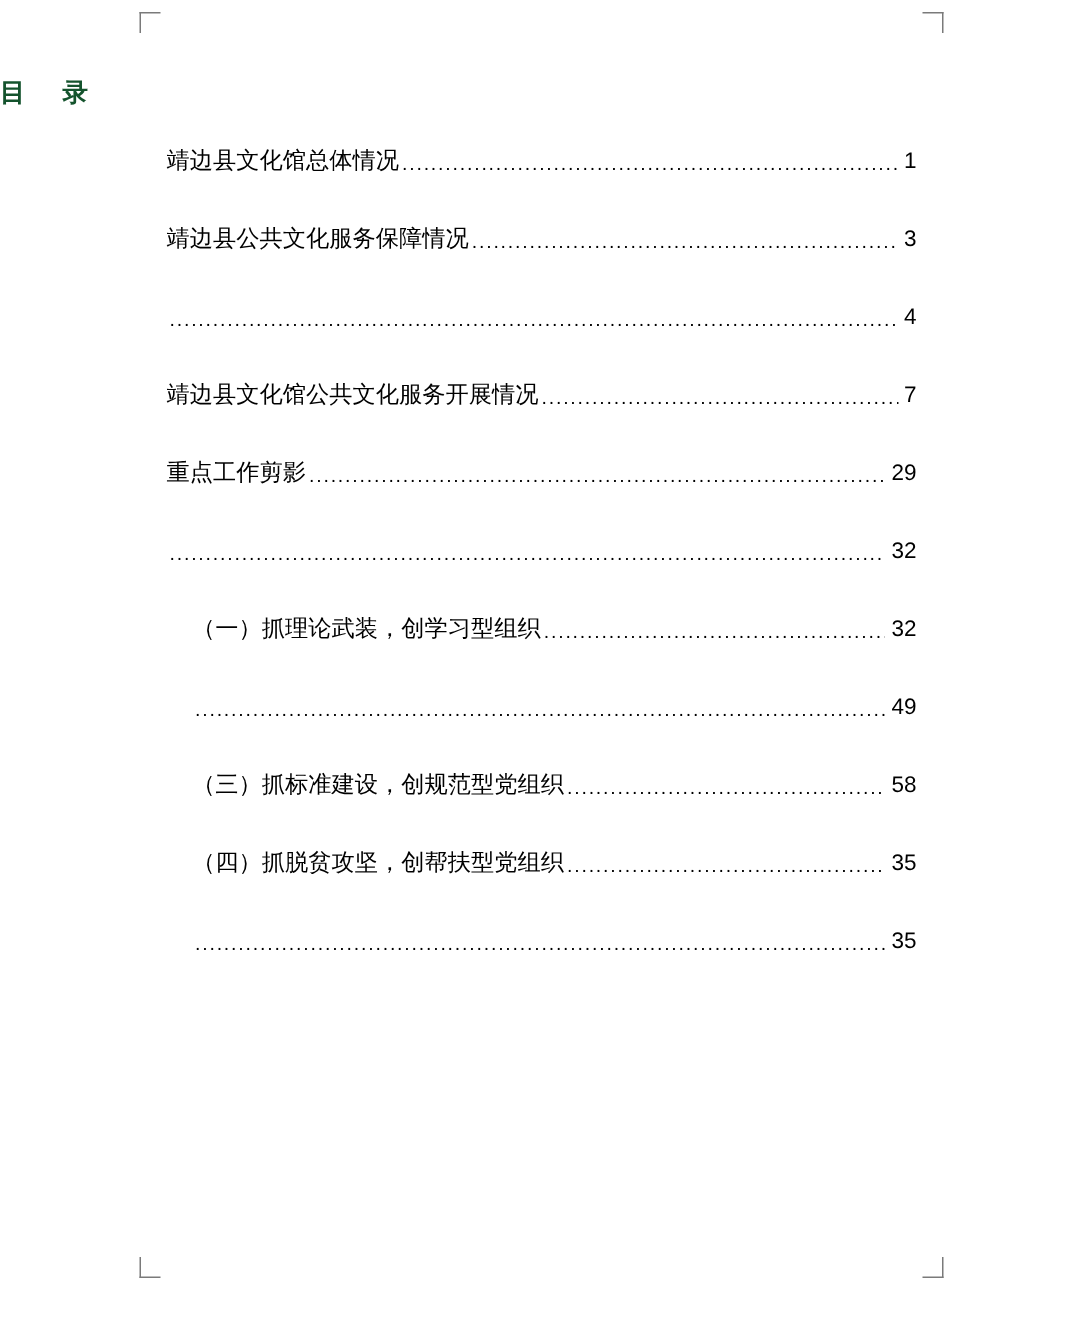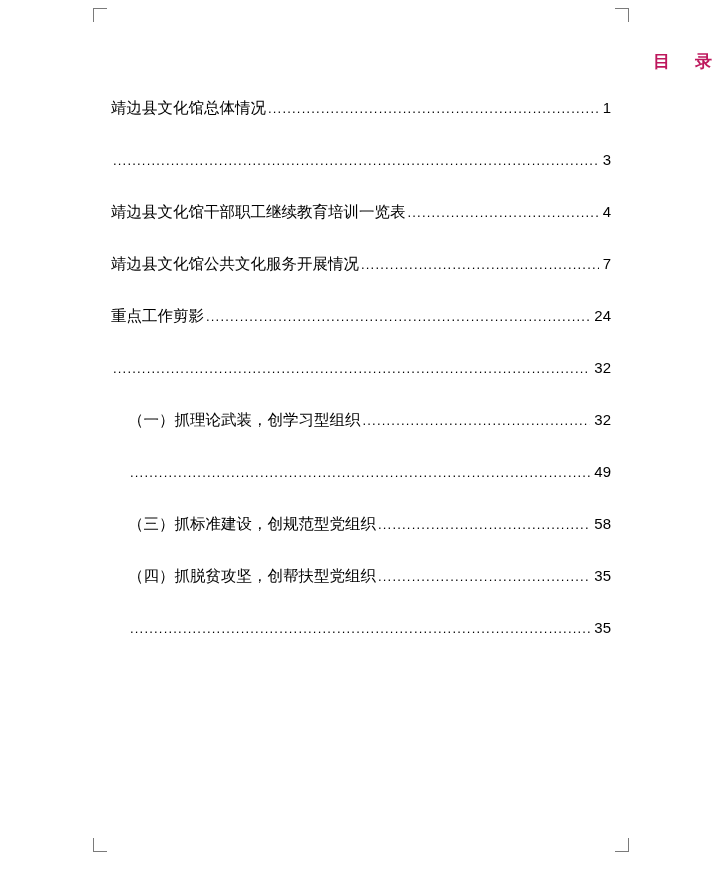--- a/index.html
+++ b/index.html
@@ -33,26 +33,26 @@
   .crop.tl { top: 8px;   left: 93px;  border-left-width: 1px;  border-top-width: 1px; }
   .crop.tr { top: 8px;   right: 93px; border-right-width: 1px; border-top-width: 1px; }
   .crop.bl { bottom: 26px; left: 93px;  border-left-width: 1px;  border-bottom-width: 1px; }
   .crop.br { bottom: 26px; right: 93px; border-right-width: 1px; border-bottom-width: 1px; }
 
   .doc-title {
     position: absolute;
     top: 50px;
     left: 0;
     width: 722px;
-    text-align: right;
+    text-align: left;
     font-family: "Liberation Sans", "DejaVu Sans", sans-serif;
     font-weight: bold;
     font-size: 17px;
     letter-spacing: 10px;
-    color: #be185d;
+    color: #14532d;
   }
 
   .toc {
     position: absolute;
     top: 98px;
     left: 111px;
     width: 500px;
   }
 
   .toc-entry {
@@ -101,40 +101,40 @@
 
   <div class="toc">
 
     <div class="toc-entry level-1">
       <span class="toc-text">靖边县文化馆总体情况</span>
       <span class="toc-dots">................................................................................................................</span>
       <span class="toc-page">1</span>
     </div>
 
     <div class="toc-entry level-1">
+      <span class="toc-text">靖边县公共文化服务保障情况</span>
       <span class="toc-dots">................................................................................................................</span>
       <span class="toc-page">3</span>
     </div>
 
     <div class="toc-entry level-1">
-      <span class="toc-text">靖边县文化馆干部职工继续教育培训一览表</span>
       <span class="toc-dots">................................................................................................................</span>
       <span class="toc-page">4</span>
     </div>
 
     <div class="toc-entry level-1">
       <span class="toc-text">靖边县文化馆公共文化服务开展情况</span>
       <span class="toc-dots">................................................................................................................</span>
       <span class="toc-page">7</span>
     </div>
 
     <div class="toc-entry level-1">
       <span class="toc-text">重点工作剪影</span>
       <span class="toc-dots">................................................................................................................</span>
-      <span class="toc-page">24</span>
+      <span class="toc-page">29</span>
     </div>
 
     <div class="toc-entry level-1">
       <span class="toc-dots">................................................................................................................</span>
       <span class="toc-page">32</span>
     </div>
 
     <div class="toc-entry level-2">
       <span class="toc-text">（一）抓理论武装，创学习型组织</span>
       <span class="toc-dots">................................................................................................................</span>

